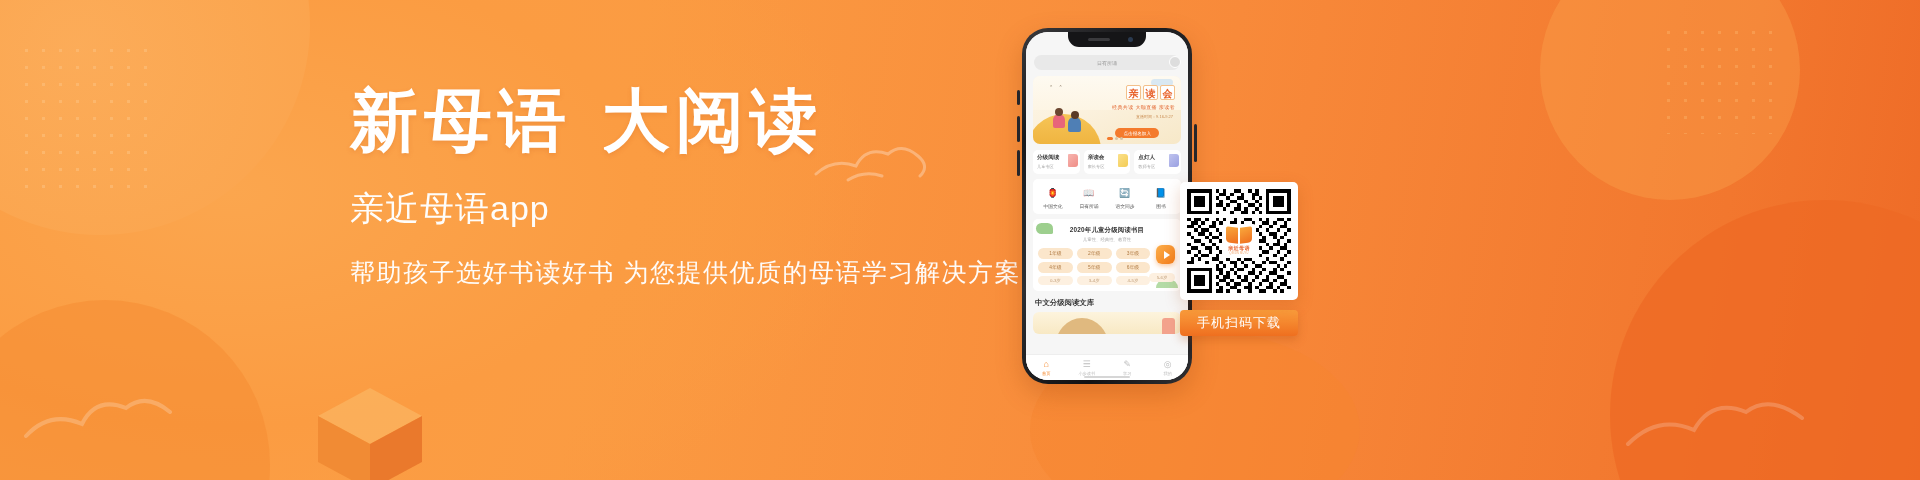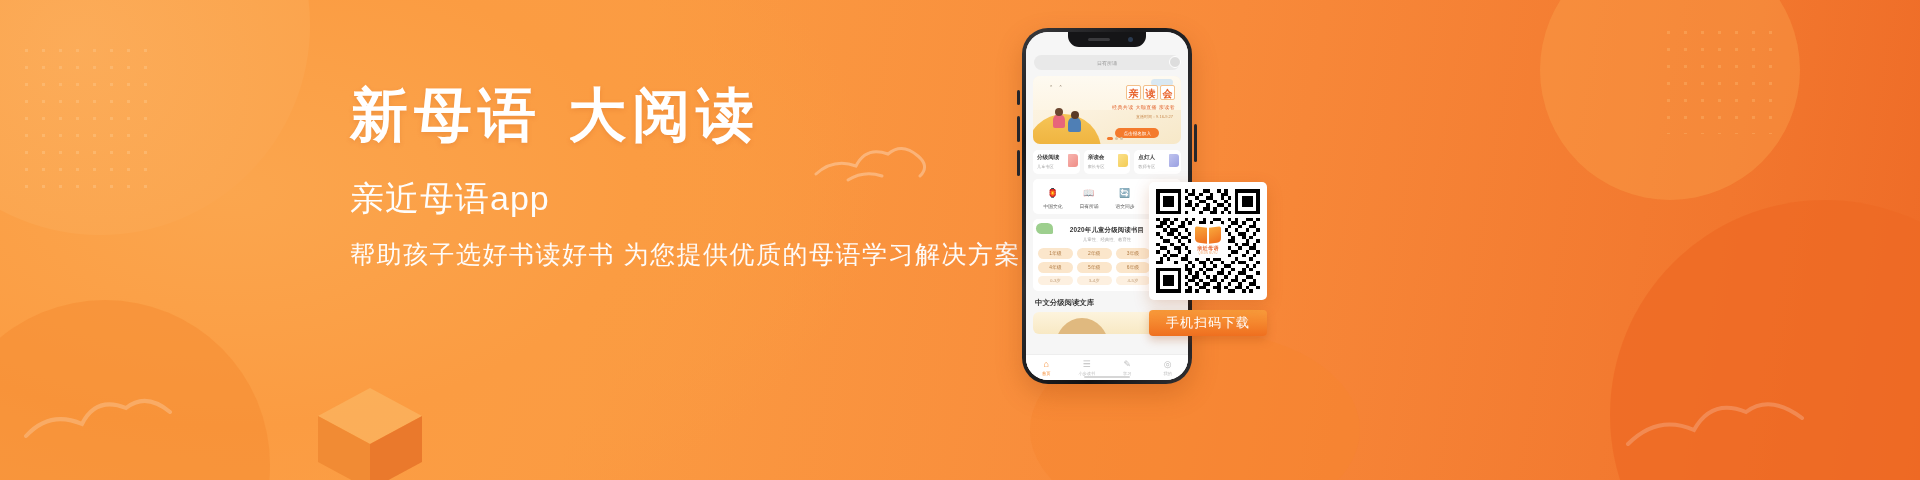--- a/index.html
+++ b/index.html
@@ -72,38 +72,38 @@
   .cloud-c { left:1620px;top:380px; opacity:.20;}
 
   
   .box { left:310px; top:382px; opacity:.9; }
 
   
   .textblock { position:absolute; left:350px; top:86px; width:680px; }
   .headline {
     font-family:"DejaVu Serif", "Liberation Serif", serif;
     font-weight:700;
-    font-size:58px;
+    font-size:68px;
     line-height:1.0;
     color:#ffffff;
     letter-spacing:6px;
     white-space:nowrap;
     text-shadow:0 2px 5px rgba(190,80,20,.18);
   }
   .subtitle {
     margin-top:32px;
     font-size:34px;
     font-weight:400;
     color:#ffffff;
     letter-spacing:1px;
     white-space:nowrap;
     opacity:.98;
   }
   .tagline {
-    margin-top:16px;
+    margin-top:24px;
     font-size:25px;
     font-weight:300;
     color:#ffffff;
     letter-spacing:1.5px;
     white-space:nowrap;
     opacity:.97;
   }
 
   
   .phone {
@@ -248,21 +248,21 @@
     border-top:1px solid #eee; display:flex; align-items:center;
   }
   .tab { flex:1; text-align:center; }
   .tab .ti { font-size:9px; line-height:11px; color:#bdbdbd; }
   .tab .tl { font-size:4.2px; color:#bdbdbd; margin-top:1px; }
   .tab.active .ti, .tab.active .tl { color:#f58220; }
   .homebar { position:absolute; left:50%; transform:translateX(-50%); bottom:2px;
              width:46px; height:2px; border-radius:2px; background:#d6d6d6; z-index:7;}
 
   
-  .qrwrap { position:absolute; left:1149px; top:182px; }
+  .qrwrap { position:absolute; left:1180px; top:182px; }
   .qrcard {
     width:118px; height:118px; background:#fff; border-radius:5px;
     padding:7px; box-shadow:0 5px 16px rgba(170,70,15,.22);
     position:relative;
   }
   .qrimg { width:100%; height:100%; display:block; }
   .qrlogo {
     position:absolute; left:50%; top:50%; transform:translate(-50%,-50%);
     width:34px; height:34px; background:#fff; border-radius:3px;
     display:flex; flex-direction:column; align-items:center; justify-content:center;

